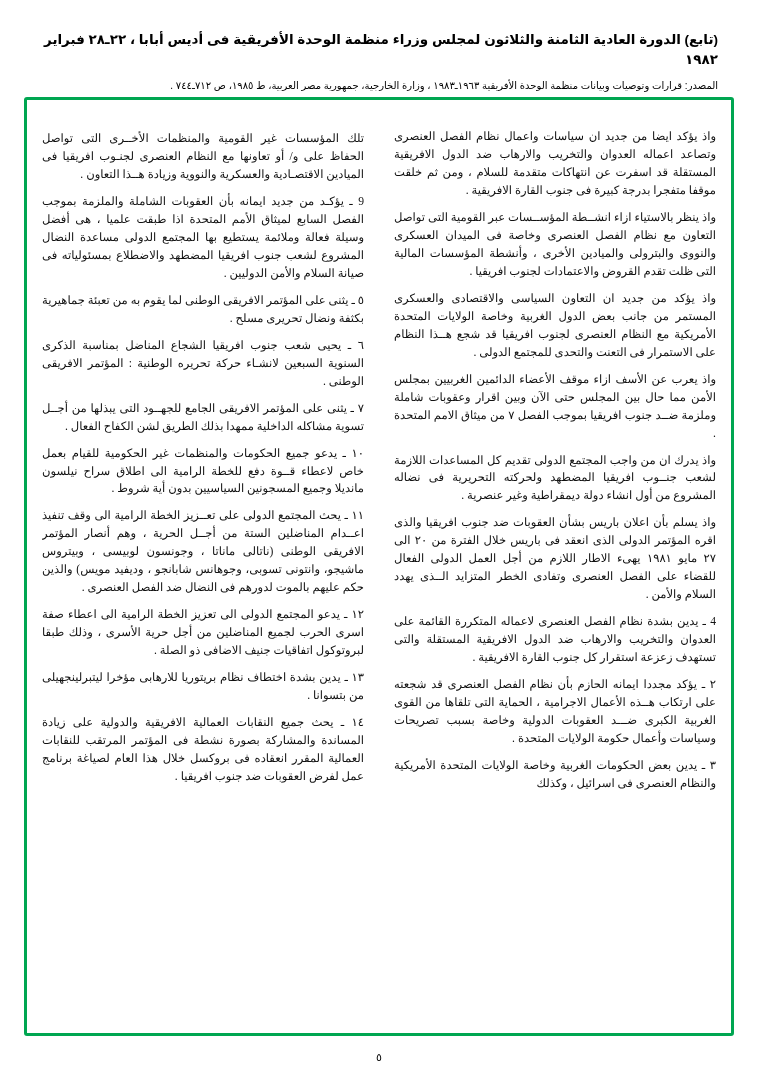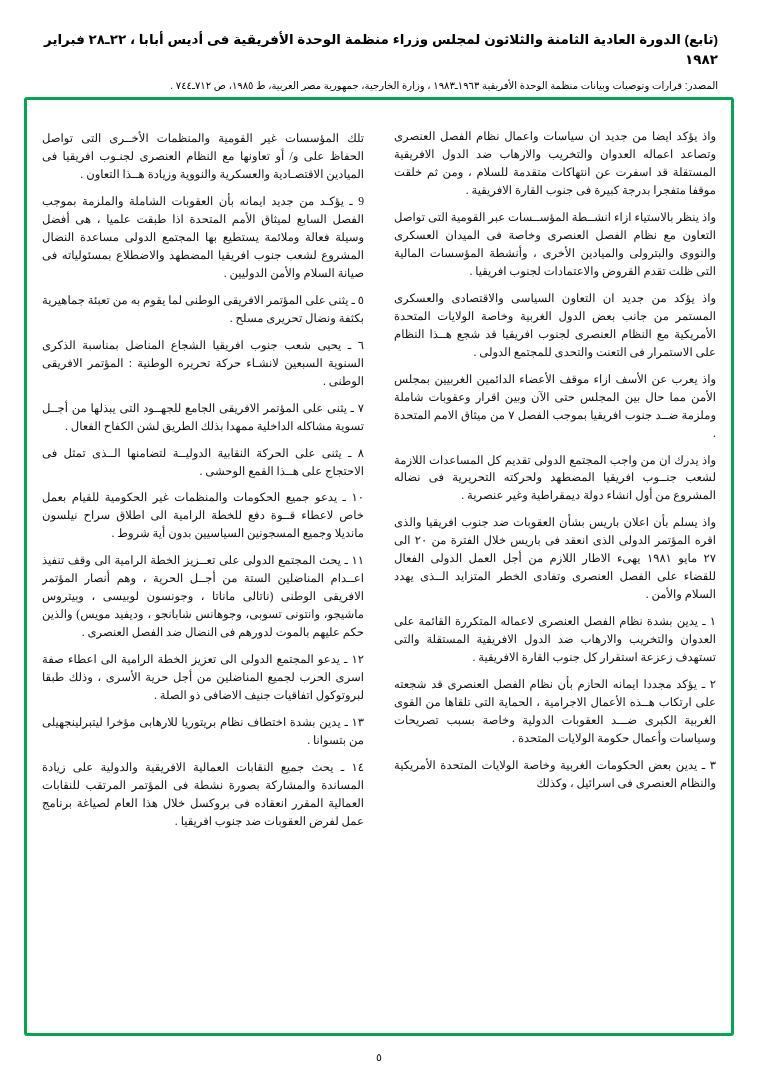--- a/index.html
+++ b/index.html
@@ -105,32 +105,31 @@
 
   <div class="columns">
 
     <div class="col">
       <p>واذ يؤكد ايضا من جديد ان سياسات واعمال نظام الفصل العنصرى وتصاعد اعماله العدوان والتخريب والارهاب ضد الدول الافريقية المستقلة قد اسفرت عن انتهاكات متقدمة للسلام ، ومن ثم خلقت موقفا متفجرا بدرجة كبيرة فى جنوب القارة الافريقية .</p>
       <p>واذ ينظر بالاستياء ازاء انشــطة المؤســسات عبر القومية التى تواصل التعاون مع نظام الفصل العنصرى وخاصة فى الميدان العسكرى والنووى والبترولى والميادين الأخرى ، وأنشطة المؤسسات المالية التى ظلت تقدم القروض والاعتمادات لجنوب افريقيا .</p>
       <p>واذ يؤكد من جديد ان التعاون السياسى والاقتصادى والعسكرى المستمر من جانب بعض الدول الغربية وخاصة الولايات المتحدة الأمريكية مع النظام العنصرى لجنوب افريقيا قد شجع هــذا النظام على الاستمرار فى التعنت والتحدى للمجتمع الدولى .</p>
       <p>واذ يعرب عن الأسف ازاء موقف الأعضاء الدائمين الغربيين بمجلس الأمن مما حال بين المجلس حتى الآن وبين اقرار وعقوبات شاملة وملزمة ضــد جنوب افريقيا بموجب الفصل ٧ من ميثاق الامم المتحدة .</p>
       <p>واذ يدرك ان من واجب المجتمع الدولى تقديم كل المساعدات اللازمة لشعب جنــوب افريقيا المضطهد ولحركته التحريرية فى نضاله المشروع من أول انشاء دولة ديمقراطية وغير عنصرية .</p>
       <p>واذ يسلم بأن اعلان باريس بشأن العقوبات ضد جنوب افريقيا والذى اقره المؤتمر الدولى الذى انعقد فى باريس خلال الفترة من ٢٠ الى ٢٧ مايو ١٩٨١ يهىء الاطار اللازم من أجل العمل الدولى الفعال للقضاء على الفصل العنصرى وتفادى الخطر المتزايد الــذى يهدد السلام والأمن .</p>
-      <p>١ ـ يدين بشدة نظام الفصل العنصرى لاعماله المتكررة القائمة على العدوان والتخريب والارهاب ضد الدول الافريقية المستقلة والتى تستهدف زعزعة استقرار كل جنوب القارة الافريقية .</p>
+      <p>4 ـ يدين بشدة نظام الفصل العنصرى لاعماله المتكررة القائمة على العدوان والتخريب والارهاب ضد الدول الافريقية المستقلة والتى تستهدف زعزعة استقرار كل جنوب القارة الافريقية .</p>
       <p>٢ ـ يؤكد مجددا ايمانه الحازم بأن نظام الفصل العنصرى قد شجعته على ارتكاب هــذه الأعمال الاجرامية ، الحماية التى تلقاها من القوى الغربية الكبرى ضـــد العقوبات الدولية وخاصة بسبب تصريحات وسياسات وأعمال حكومة الولايات المتحدة .</p>
       <p>٣ ـ يدين بعض الحكومات الغربية وخاصة الولايات المتحدة الأمريكية والنظام العنصرى فى اسرائيل ، وكذلك</p>
     </div>
 
     <div class="col">
       <p class="first">تلك المؤسسات غير القومية والمنظمات الأخــرى التى تواصل الحفاظ على و/ أو تعاونها مع النظام العنصرى لجنـوب افريقيا فى الميادين الاقتصـادية والعسكرية والنووية وزيادة هــذا التعاون .</p>
       <p>9 ـ يؤكـد من جديد ايمانه بأن العقوبات الشاملة والملزمة بموجب الفصل السابع لميثاق الأمم المتحدة اذا طبقت علميا ، هى أفضل وسيلة فعالة وملائمة يستطيع بها المجتمع الدولى مساعدة النضال المشروع لشعب جنوب افريقيا المضطهد والاضطلاع بمسئولياته فى صيانة السلام والأمن الدوليين .</p>
       <p>٥ ـ يثنى على المؤتمر الافريقى الوطنى لما يقوم به من تعبئة جماهيرية بكثفة ونضال تحريرى مسلح .</p>
       <p>٦ ـ يحيى شعب جنوب افريقيا الشجاع المناضل بمناسبة الذكرى السنوية السبعين لانشـاء حركة تحريره الوطنية : المؤتمر الافريقى الوطنى .</p>
       <p>٧ ـ يثنى على المؤتمر الافريقى الجامع للجهــود التى يبذلها من أجــل تسوية مشاكله الداخلية ممهدا بذلك الطريق لشن الكفاح الفعال .</p>
-      <p>٨ ـ يثنى على الحركة النقابية الدوليــة لتضامنها الــذى تمثل فى الاحتجاج على هــذا القمع الوحشى .</p>
       <p>١٠ ـ يدعو جميع الحكومات والمنظمات غير الحكومية للقيام بعمل خاص لاعطاء قــوة دفع للخطة الرامية الى اطلاق سراح نيلسون مانديلا وجميع المسجونين السياسيين بدون أية شروط .</p>
       <p>١١ ـ يحث المجتمع الدولى على تعــزيز الخطة الرامية الى وقف تنفيذ اعــدام المناضلين الستة من أجــل الحرية ، وهم أنصار المؤتمر الافريقى الوطنى (ناتالى ماناتا ، وجونسون لوبيسى ، وبيتروس ماشيجو، وانتونى تسوبى، وجوهانس شابانجو ، وديفيد مويس) والذين حكم عليهم بالموت لدورهم فى النضال ضد الفصل العنصرى .</p>
       <p>١٢ ـ يدعو المجتمع الدولى الى تعزيز الخطة الرامية الى اعطاء صفة اسرى الحرب لجميع المناضلين من أجل حرية الأسرى ، وذلك طبقا لبروتوكول اتفاقيات جنيف الاضافى ذو الصلة .</p>
       <p>١٣ ـ يدين بشدة اختطاف نظام بريتوريا للارهابى مؤخرا ليتبرلينجهيلى من بتسوانا .</p>
       <p>١٤ ـ يحث جميع النقابات العمالية الافريقية والدولية على زيادة المساندة والمشاركة بصورة نشطة فى المؤتمر المرتقب للنقابات العمالية المقرر انعقاده فى بروكسل خلال هذا العام لصياغة برنامج عمل لفرض العقوبات ضد جنوب افريقيا .</p>
     </div>
 
   </div>
 
   <div class="page-number">٥</div>

